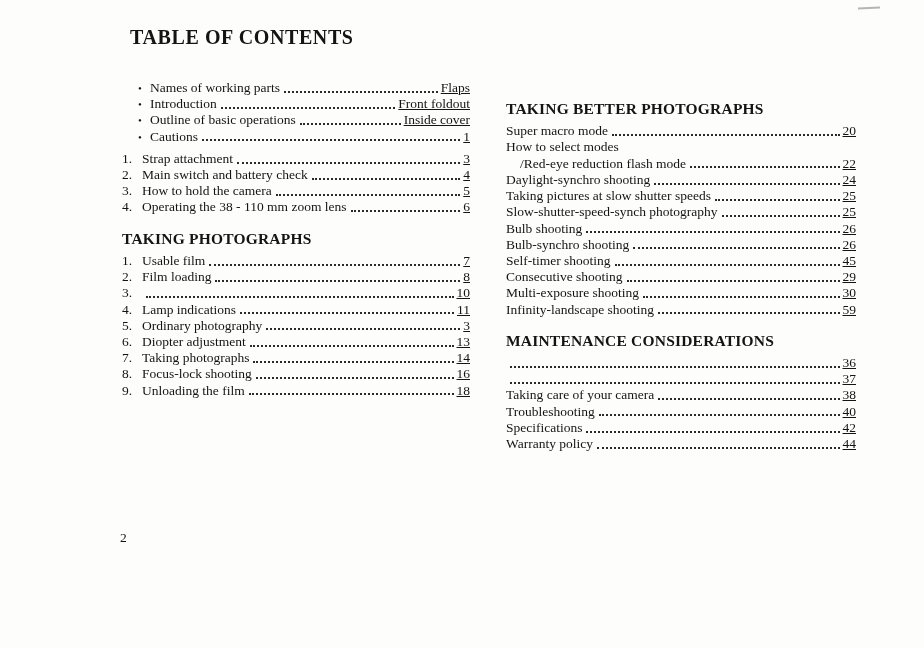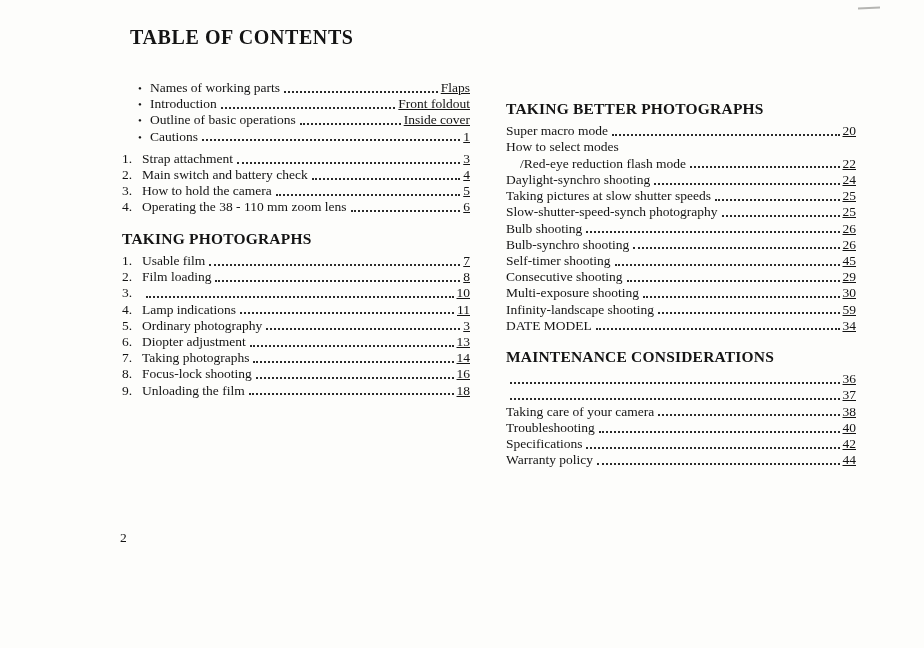--- a/index.html
+++ b/index.html
@@ -264,25 +264,20 @@
             <li class="toc-row">
               <span class="label">Multi-exposure shooting</span>
               <span class="leader"></span>
               <span class="pg">30</span>
             </li>
             <li class="toc-row">
               <span class="label">Infinity-landscape shooting</span>
               <span class="leader"></span>
               <span class="pg">59</span>
             </li>
-            <li class="toc-row">
-              <span class="label">DATE MODEL</span>
-              <span class="leader"></span>
-              <span class="pg">34</span>
-            </li>
           </ul>
 
         <h2 class="section-heading">MAINTENANCE CONSIDERATIONS</h2>
         <ul class="toc-list">
             <li class="toc-row">
               <span class="leader"></span>
               <span class="pg">36</span>
             </li>
             <li class="toc-row">
               <span class="leader"></span>

